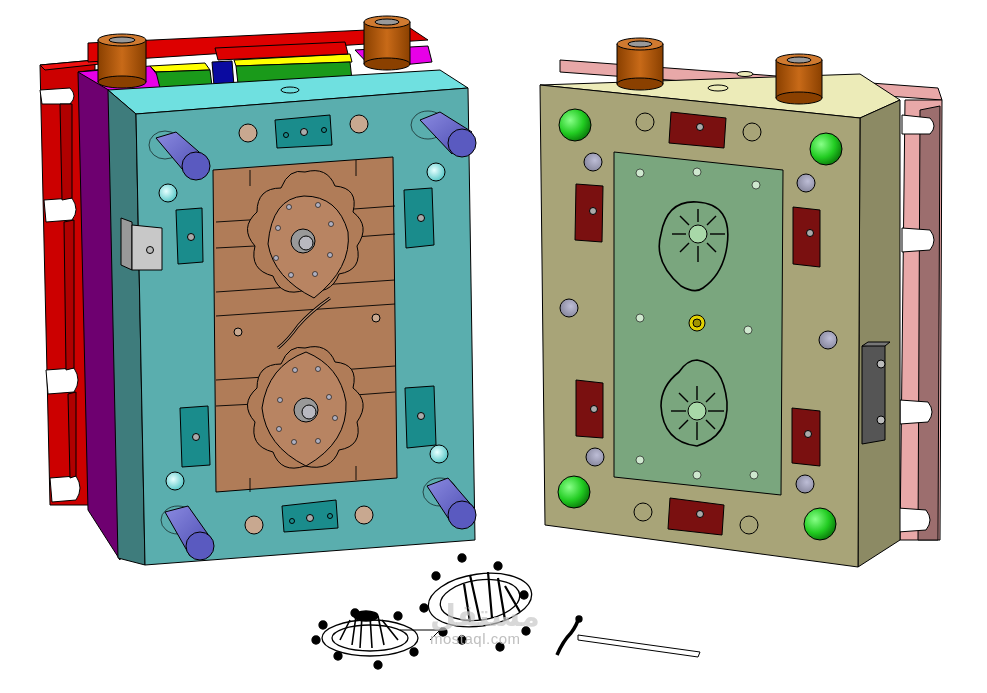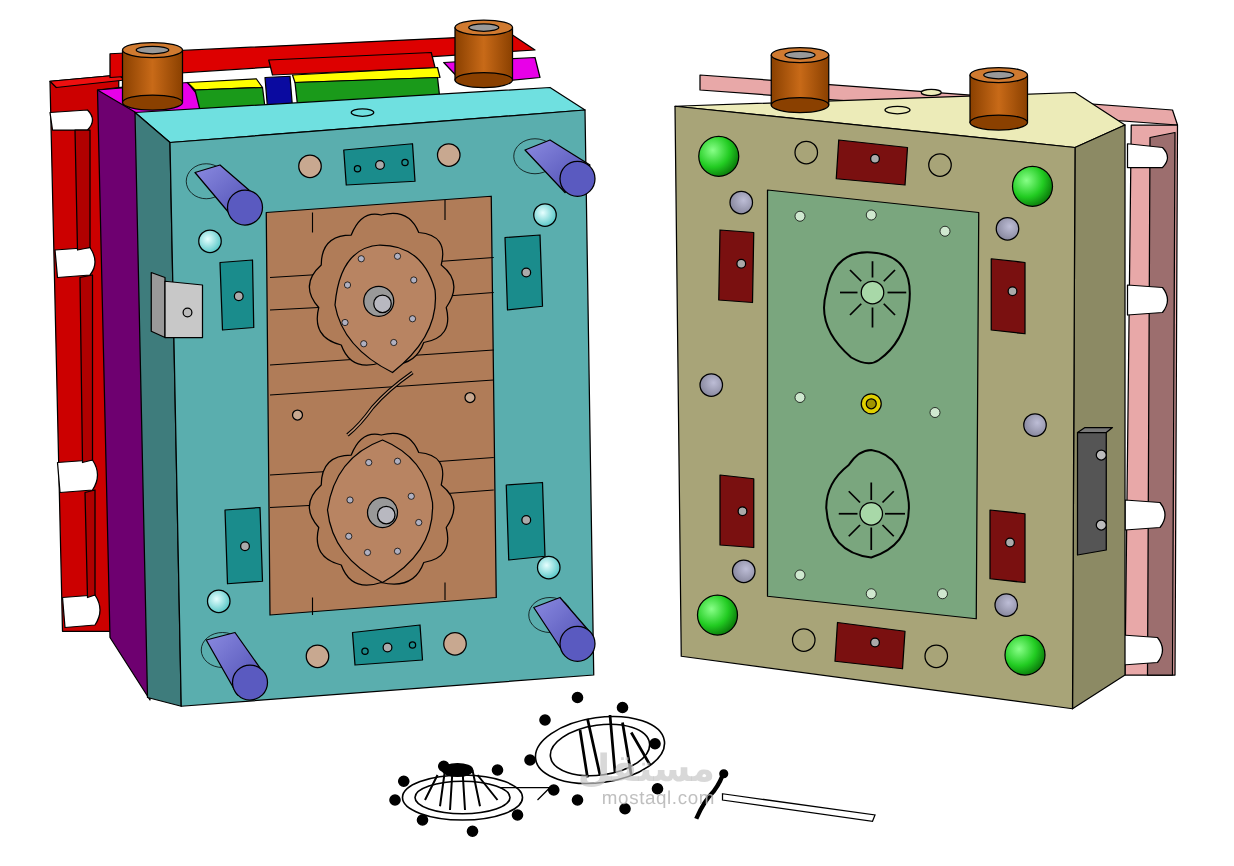--- a/index.html
+++ b/index.html
@@ -1,18 +1,18 @@
 <!DOCTYPE html>
 <html><head>
 <meta charset="utf-8">
 <style>
   html, body { margin: 0; padding: 0; background: #ffffff; }
   body { width: 987px; height: 693px; position: relative; overflow: hidden; font-family: "DejaVu Sans", sans-serif; }
   #scene { position: absolute; left: 0; top: 0; width: 987px; height: 693px; }
-  .wm { position: absolute; left: 442px; top: 600px; width: 130px; text-align: right; color: rgba(190,190,190,0.75); pointer-events: none; }
+  .wm { position: absolute; left: 430px; top: 600px; width: 130px; text-align: left; color: rgba(190,190,190,0.75); pointer-events: none; }
   .wm-ar { font-family: "DejaVu Sans", sans-serif; font-size: 30px; font-weight: bold; line-height: 32px; color: rgba(200,200,200,0.7); }
   .wm-en { font-family: "Liberation Sans", sans-serif; font-size: 15px; font-weight: normal; letter-spacing: 0.5px; color: rgba(180,180,180,0.85); margin-top: -2px; }
 </style>
 </head>
 <body>
 
 <svg id="scene" viewBox="0 0 987 693" xmlns="http://www.w3.org/2000/svg">
   <defs>
     <linearGradient id="pinGrad" x1="0" y1="0" x2="1" y2="1">
       <stop offset="0" stop-color="#8a8ae0"></stop>

